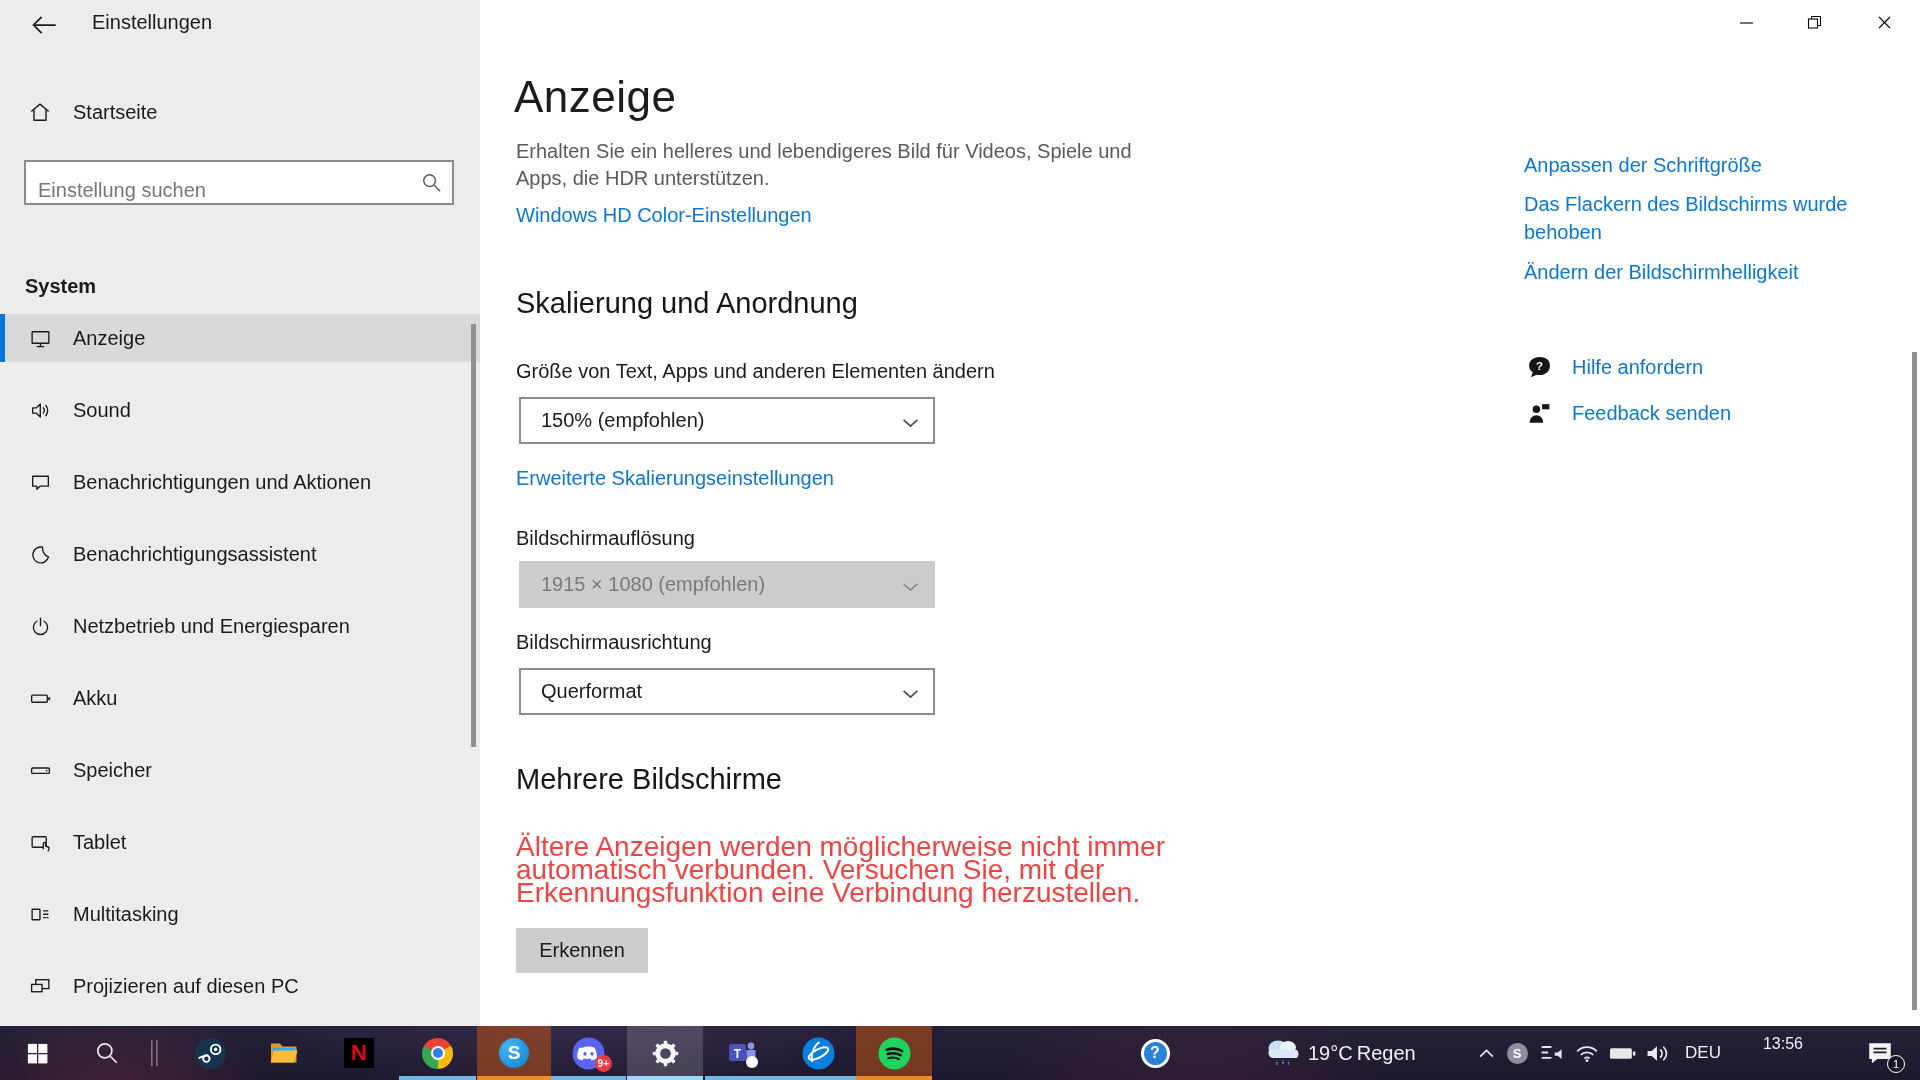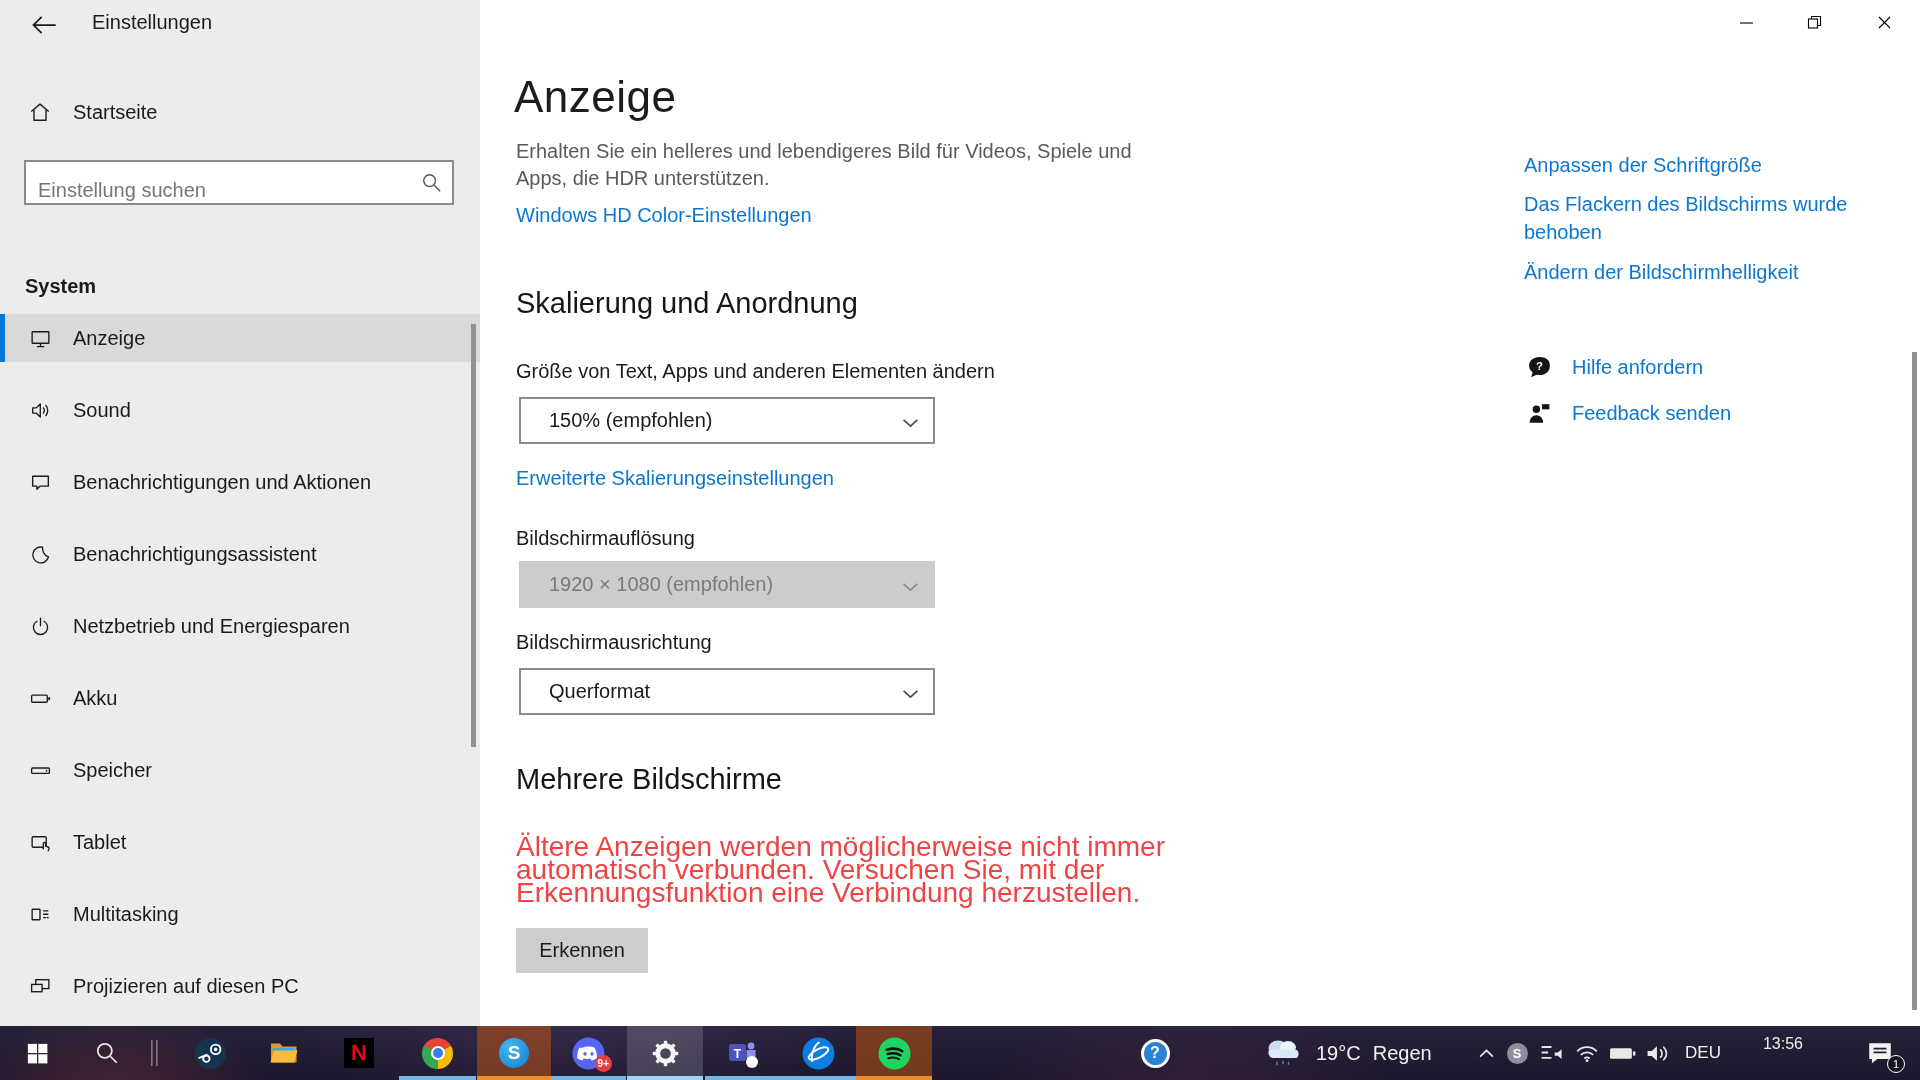--- a/index.html
+++ b/index.html
@@ -30,21 +30,21 @@
   
   .winctl{position:absolute;top:0;height:44px;width:68px;background:#fff;border:none;display:flex;align-items:center;justify-content:center;cursor:pointer;}
 
   
   .h1{position:absolute;left:514px;top:72px;font-size:44px;font-weight:300;color:#1c1c1c;letter-spacing:.5px;}
   .desc{position:absolute;left:516px;top:138px;width:648px;font-size:20px;line-height:27px;color:#5a5a5a;}
   .link{color:var(--link);font-size:20px;cursor:pointer;text-decoration:none;display:inline-block;}
   .h2{position:absolute;font-size:29px;font-weight:300;color:#161616;}
   .field-label{position:absolute;font-size:20px;color:#1b1b1b;}
   .select{position:absolute;left:519px;width:416px;height:47px;background:#fff;border:2px solid #8c8c8c;display:flex;align-items:center;cursor:pointer;}
-  .select .select-text{margin-left:28px;font-size:20px;color:#1b1b1b;}
+  .select .select-text{margin-left:20px;font-size:20px;color:#1b1b1b;}
   .select .chev{position:absolute;right:14px;top:19px;}
   .select.disabled{background:#cccccc;border-color:#cccccc;cursor:default;}
   .select.disabled .select-text{color:#7a7a7a;}
   .para{position:absolute;left:516px;top:835px;width:668px;font-size:28px;line-height:23px;color:#ef4444;}
   .btn-detect{position:absolute;left:516px;top:928px;width:132px;height:45px;background:#cdcdcd;border:none;font-size:20px;font-family:"Liberation Sans",sans-serif;color:#1b1b1b;cursor:pointer;}
   .rlink{position:absolute;left:1524px;width:356px;font-size:20px;line-height:28px;color:var(--link);cursor:pointer;}
   .help-row{position:absolute;left:1526px;display:flex;align-items:center;cursor:pointer;}
   .help-row .h-icon{width:27px;height:27px;margin-right:19px;}
   .help-row .h-label{font-size:20px;color:var(--link);}
   .main-scroll{position:absolute;left:1912px;top:352px;width:5px;height:658px;background:#8f8f8f;}
@@ -67,21 +67,21 @@
   .circle-ic{border-radius:50%;display:flex;align-items:center;justify-content:center;}
   .netflix-ic{width:30px;height:30px;background:#000;display:flex;align-items:center;justify-content:center;}
   .netflix-ic span{color:#e50914;font-size:22px;font-weight:700;}
   .chrome-ic{width:31px;height:31px;border-radius:50%;background:conic-gradient(from -60deg,#e84335 0 120deg,#f9bb0b 0 240deg,#36a852 0 360deg);display:flex;align-items:center;justify-content:center;}
   .chrome-ic .c-w{width:14px;height:14px;border-radius:50%;background:#fff;display:flex;align-items:center;justify-content:center;}
   .chrome-ic .c-b{width:10px;height:10px;border-radius:50%;background:#3a7ce8;}
   .skype-ic{width:30px;height:30px;background:radial-gradient(circle at 35% 30%,#45b7f3,#0c7fd0);color:#fff;font-size:19px;font-weight:700;}
   .help-ic{width:29px;height:29px;background:#2a83d6;border:3px solid #fff;color:#fff;font-size:16px;font-weight:700;}
   .badge-red{position:absolute;right:14px;bottom:8px;min-width:17px;height:17px;border-radius:9px;background:#ee3b43;color:#fff;font-size:10px;font-weight:700;display:flex;align-items:center;justify-content:center;padding:0 3px;}
   .weather{position:absolute;left:1262px;top:0;width:198px;height:54px;display:flex;align-items:center;cursor:pointer;}
-  .weather .w-temp,.weather .w-cond{color:#f0f0f0;font-size:20px;margin-left:12px;white-space:nowrap;}
+  .weather .w-temp,.weather .w-cond{color:#f0f0f0;font-size:20px;margin-left:4px;white-space:nowrap;}
   .tray-txt{color:#f0f0f0;font-size:17px;}
   .clock{position:absolute;left:1733px;top:0;width:100px;height:54px;display:flex;flex-direction:column;align-items:center;justify-content:center;cursor:pointer;}
   .clock div{color:#f0f0f0;font-size:16px;line-height:19px;margin-top:44px;}
   .notif{position:absolute;left:1845px;top:0;width:70px;height:54px;display:flex;align-items:center;justify-content:center;cursor:pointer;}
   .notif .n-badge{position:absolute;right:10px;bottom:7px;width:18px;height:18px;border-radius:50%;background:#16121f;border:1.5px solid #fff;color:#fff;font-size:11px;display:flex;align-items:center;justify-content:center;}
   .skype-tray{width:21px;height:21px;background:rgba(160,165,175,.85);color:#fff;font-size:13px;font-weight:700;}
 </style>
 </head>
 <body>
 
@@ -237,21 +237,21 @@
     <div class="select" style="top:397px">
       <span class="select-text">150% (empfohlen)</span>
       <svg class="chev" width="17" height="10" viewBox="0 0 16 9" fill="none">
           <path d="M1.5 1.5 L8 7.5 L14.5 1.5" stroke="#4a4a4a" stroke-width="1.5"></path>
         </svg>
     </div>
     <a class="link abs" style="left:516px;top:467px">Erweiterte Skalierungseinstellungen</a>
 
     <div class="field-label" style="left:516px;top:527px">Bildschirmauflösung</div>
     <div class="select disabled" style="top:561px">
-      <span class="select-text">1920 × 1080 (empfohlen)</span>
+      <span class="select-text">1915 × 1080 (empfohlen)</span>
       <svg class="chev" width="17" height="10" viewBox="0 0 16 9" fill="none">
           <path d="M1.5 1.5 L8 7.5 L14.5 1.5" stroke="#8a8a8a" stroke-width="1.5"></path>
         </svg>
     </div>
 
     <div class="field-label" style="left:516px;top:631px">Bildschirmausrichtung</div>
     <div class="select" style="top:668px">
       <span class="select-text">Querformat</span>
       <svg class="chev" width="17" height="10" viewBox="0 0 16 9" fill="none">
           <path d="M1.5 1.5 L8 7.5 L14.5 1.5" stroke="#4a4a4a" stroke-width="1.5"></path>

